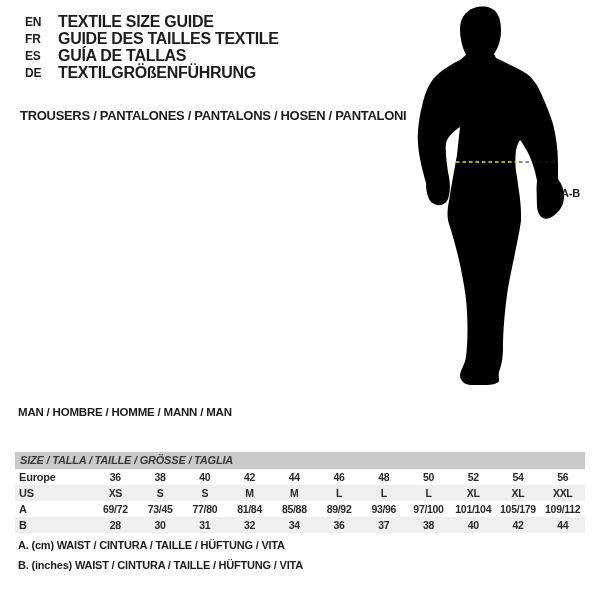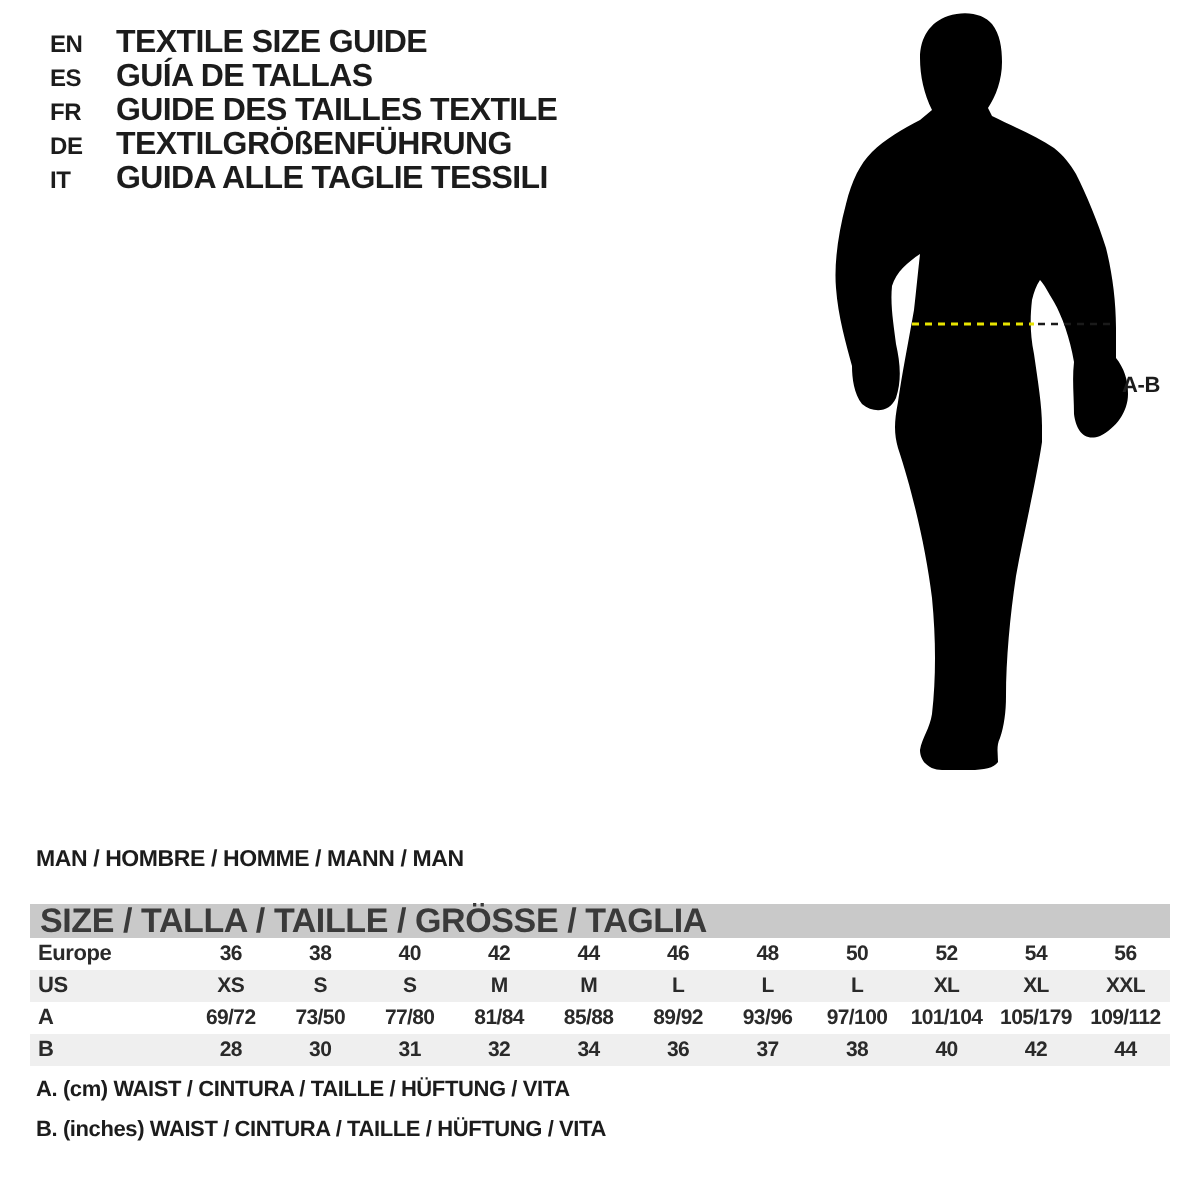--- a/index.html
+++ b/index.html
@@ -24,29 +24,29 @@
   
   .figure-wrap{position:absolute;left:390px;top:0;width:210px;height:420px;}
   .figure-wrap svg{display:block;}
   .ab-label{
     position:absolute;left:171px;top:155px;font-size:11px;font-weight:bold;
     letter-spacing:-0.2px;white-space:nowrap;margin-top:32px;
   }
 
   
   .gender-title{
-    position:absolute;left:18px;top:424px;font-size:11.5px;font-weight:bold;
+    position:absolute;left:18px;top:406px;font-size:11.5px;font-weight:bold;
     letter-spacing:-0.2px;white-space:nowrap;
   }
 
   
   .size-table{position:absolute;left:15px;top:452px;width:570px;}
   .thead{
-    height:17px;line-height:17px;padding-left:5px;font-size:17px;font-weight:bold;
-    color:#3a3a3a;letter-spacing:-0.2px;background:#c9c9c9;
+    height:17px;line-height:17px;padding-left:5px;font-size:11px;font-weight:bold;
+    color:#3a3a3a;letter-spacing:-0.2px;background:#c9c9c9;font-style:italic;
   }
   .trow{display:flex;height:16px;align-items:center;}
   .tlabel{
     width:74px;padding-left:4px;font-size:11px;font-weight:bold;color:#2a2a2a;
     letter-spacing:-0.2px;flex:0 0 auto;
   }
   .tcell{
     flex:1 1 0;text-align:center;font-size:10.5px;font-weight:bold;color:#2a2a2a;
     letter-spacing:-0.3px;white-space:nowrap;
   }
@@ -62,37 +62,34 @@
 <body>
 
 <div class="canvas">
 
   <div class="lang-list">
       <div class="lang-row">
         <span class="lang-code">EN</span>
         <span class="lang-label">TEXTILE SIZE GUIDE</span>
       </div>
       <div class="lang-row">
+        <span class="lang-code">FR</span>
+        <span class="lang-label">GUIDE DES TAILLES TEXTILE</span>
+      </div>
+      <div class="lang-row">
         <span class="lang-code">ES</span>
         <span class="lang-label">GUÍA DE TALLAS</span>
       </div>
       <div class="lang-row">
-        <span class="lang-code">FR</span>
-        <span class="lang-label">GUIDE DES TAILLES TEXTILE</span>
-      </div>
-      <div class="lang-row">
         <span class="lang-code">DE</span>
         <span class="lang-label">TEXTILGRÖßENFÜHRUNG</span>
       </div>
-      <div class="lang-row">
-        <span class="lang-code">IT</span>
-        <span class="lang-label">GUIDA ALLE TAGLIE TESSILI</span>
-      </div>
     </div>
 
+  <div class="category-title">TROUSERS / PANTALONES / PANTALONS / HOSEN / PANTALONI</div>
 
   <div class="figure-wrap">
     <svg width="210" height="420" viewBox="0 0 210 420" xmlns="http://www.w3.org/2000/svg" aria-hidden="true">
       <path fill="#000000" d="
         M76,55
         C72,47 70,38 70,29
         C70,19 75,11 84,8
         C93,5 102,7 106,12
         C110,17 111,24 111,31
         C111,40 108,48 104,54
@@ -170,21 +167,21 @@
           <span class="tcell">L</span>
           <span class="tcell">L</span>
           <span class="tcell">L</span>
           <span class="tcell">XL</span>
           <span class="tcell">XL</span>
           <span class="tcell">XXL</span>
         </div>
         <div class="trow">
           <span class="tlabel">A</span>
           <span class="tcell">69/72</span>
-          <span class="tcell">73/50</span>
+          <span class="tcell">73/45</span>
           <span class="tcell">77/80</span>
           <span class="tcell">81/84</span>
           <span class="tcell">85/88</span>
           <span class="tcell">89/92</span>
           <span class="tcell">93/96</span>
           <span class="tcell">97/100</span>
           <span class="tcell">101/104</span>
           <span class="tcell">105/179</span>
           <span class="tcell">109/112</span>
         </div>

